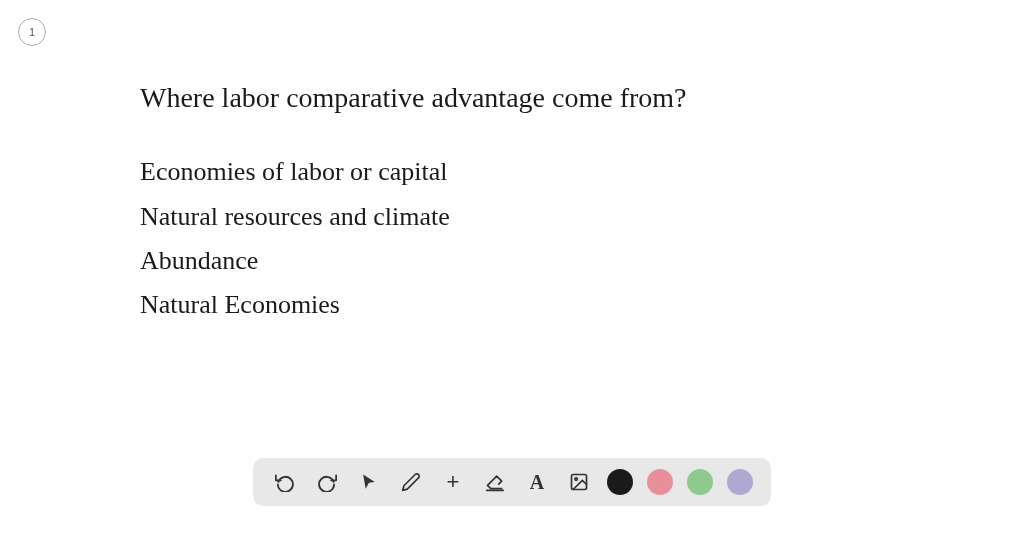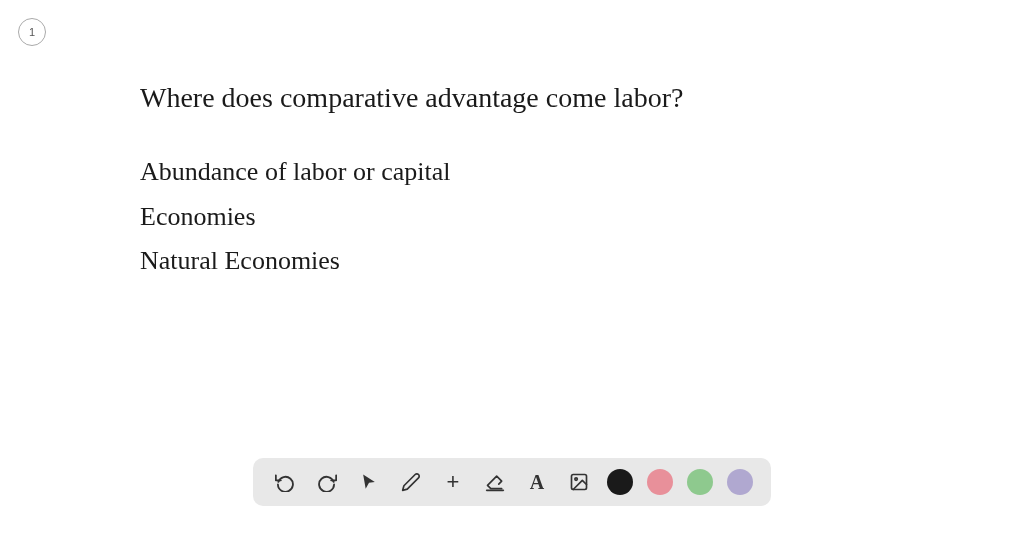--- a/index.html
+++ b/index.html
@@ -116,25 +116,26 @@
       width: 20px;
       height: 20px;
     }
   </style>
 </head>
 <body>
 
 <div class="slide-number">1</div>
 
 <div class="slide-content">
-  <h1 class="slide-title">Where does comparative advantage come labor?</h1>
+  <h1 class="slide-title">Where labor comparative advantage come from?</h1>
 
   <ul class="bullet-list">
-    <li class="bullet-item">Abundance of labor or capital</li>
-    <li class="bullet-item">Economies</li>
+    <li class="bullet-item">Economies of labor or capital</li>
+    <li class="bullet-item">Natural resources and climate</li>
+    <li class="bullet-item">Abundance</li>
     <li class="bullet-item">Natural Economies</li>
   </ul>
 </div>
 
 <div class="toolbar">
 
   <button class="toolbar-btn" title="Undo">
     <svg class="icon-svg" viewBox="0 0 24 24" fill="none" stroke="#333" stroke-width="2.2" stroke-linecap="round" stroke-linejoin="round">
       <polyline points="1 4 1 10 7 10"></polyline>
       <path d="M3.51 15a9 9 0 1 0 .49-3.17"></path>

